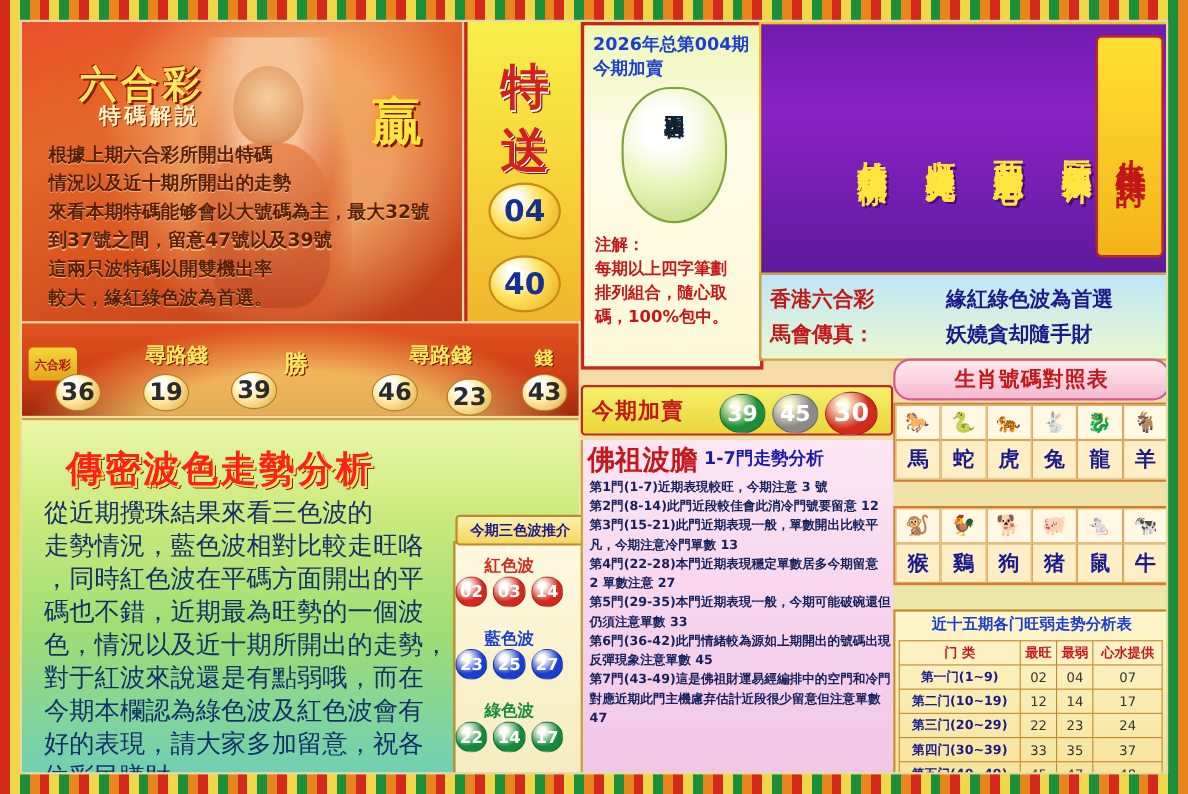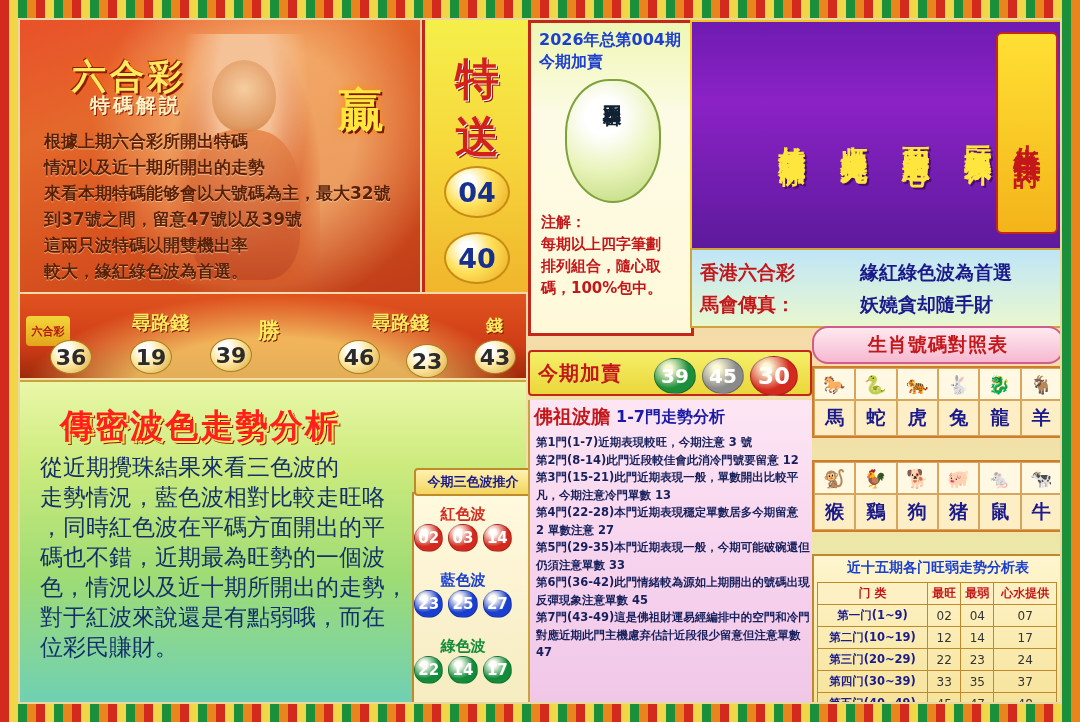--- a/index.html
+++ b/index.html
@@ -297,21 +297,21 @@
   
   .gates{
     left:508px;top:380px;width:282px;height:302px;
     background:linear-gradient(180deg,#fde6f4 0%,#f7d4ee 50%,#f1c7e8 100%);
     border-left:2px solid #caa33c;
   }
   .gates .hdr{
     position:absolute;left:0;top:4px;width:282px;height:26px;
     display:flex;align-items:center;
   }
-  .gates .hdr .a{font-size:19px;font-weight:bold;color:#c3171a;margin-left:4px;}
+  .gates .hdr .a{font-size:25px;font-weight:bold;color:#c3171a;margin-left:4px;}
   .gates .hdr .b{font-size:16px;font-weight:bold;color:#1a1aa8;margin-left:6px;}
   .gates .txt{
     position:absolute;left:6px;top:34px;width:274px;
     font-size:11.5px;line-height:17.5px;color:#16205c;font-weight:bold;
   }
   .gates .txt p{margin:0;}
 </style>
 </head>
 <body>
 
@@ -501,20 +501,22 @@
 
     <div class="abs trend">
       <div class="ttl">傳密波色走勢分析</div>
       <div class="body">
         <span class="ln">從近期攪珠結果來看三色波的</span>
         <span class="ln">走勢情況，藍色波相對比較走旺咯</span>
         <span class="ln">，同時紅色波在平碼方面開出的平</span>
         <span class="ln">碼也不錯，近期最為旺勢的一個波</span>
         <span class="ln">色，情況以及近十期所開出的走勢，</span>
         <span class="ln">對于紅波來說還是有點弱哦，而在</span>
+        <span class="ln">今期本欄認為綠色波及紅色波會有</span>
+        <span class="ln">好的表現，請大家多加留意，祝各</span>
         <span class="ln">位彩民賺財。</span>
       </div>
     </div>
 
     <div class="abs three">
       <div class="hdr">今期三色波推介</div>
 
       <div class="grp" style="top:10px">
         <div class="lbl" id="lbl0" style="color: rgb(212, 42, 30);">紅色波</div>
         <div class="row">

